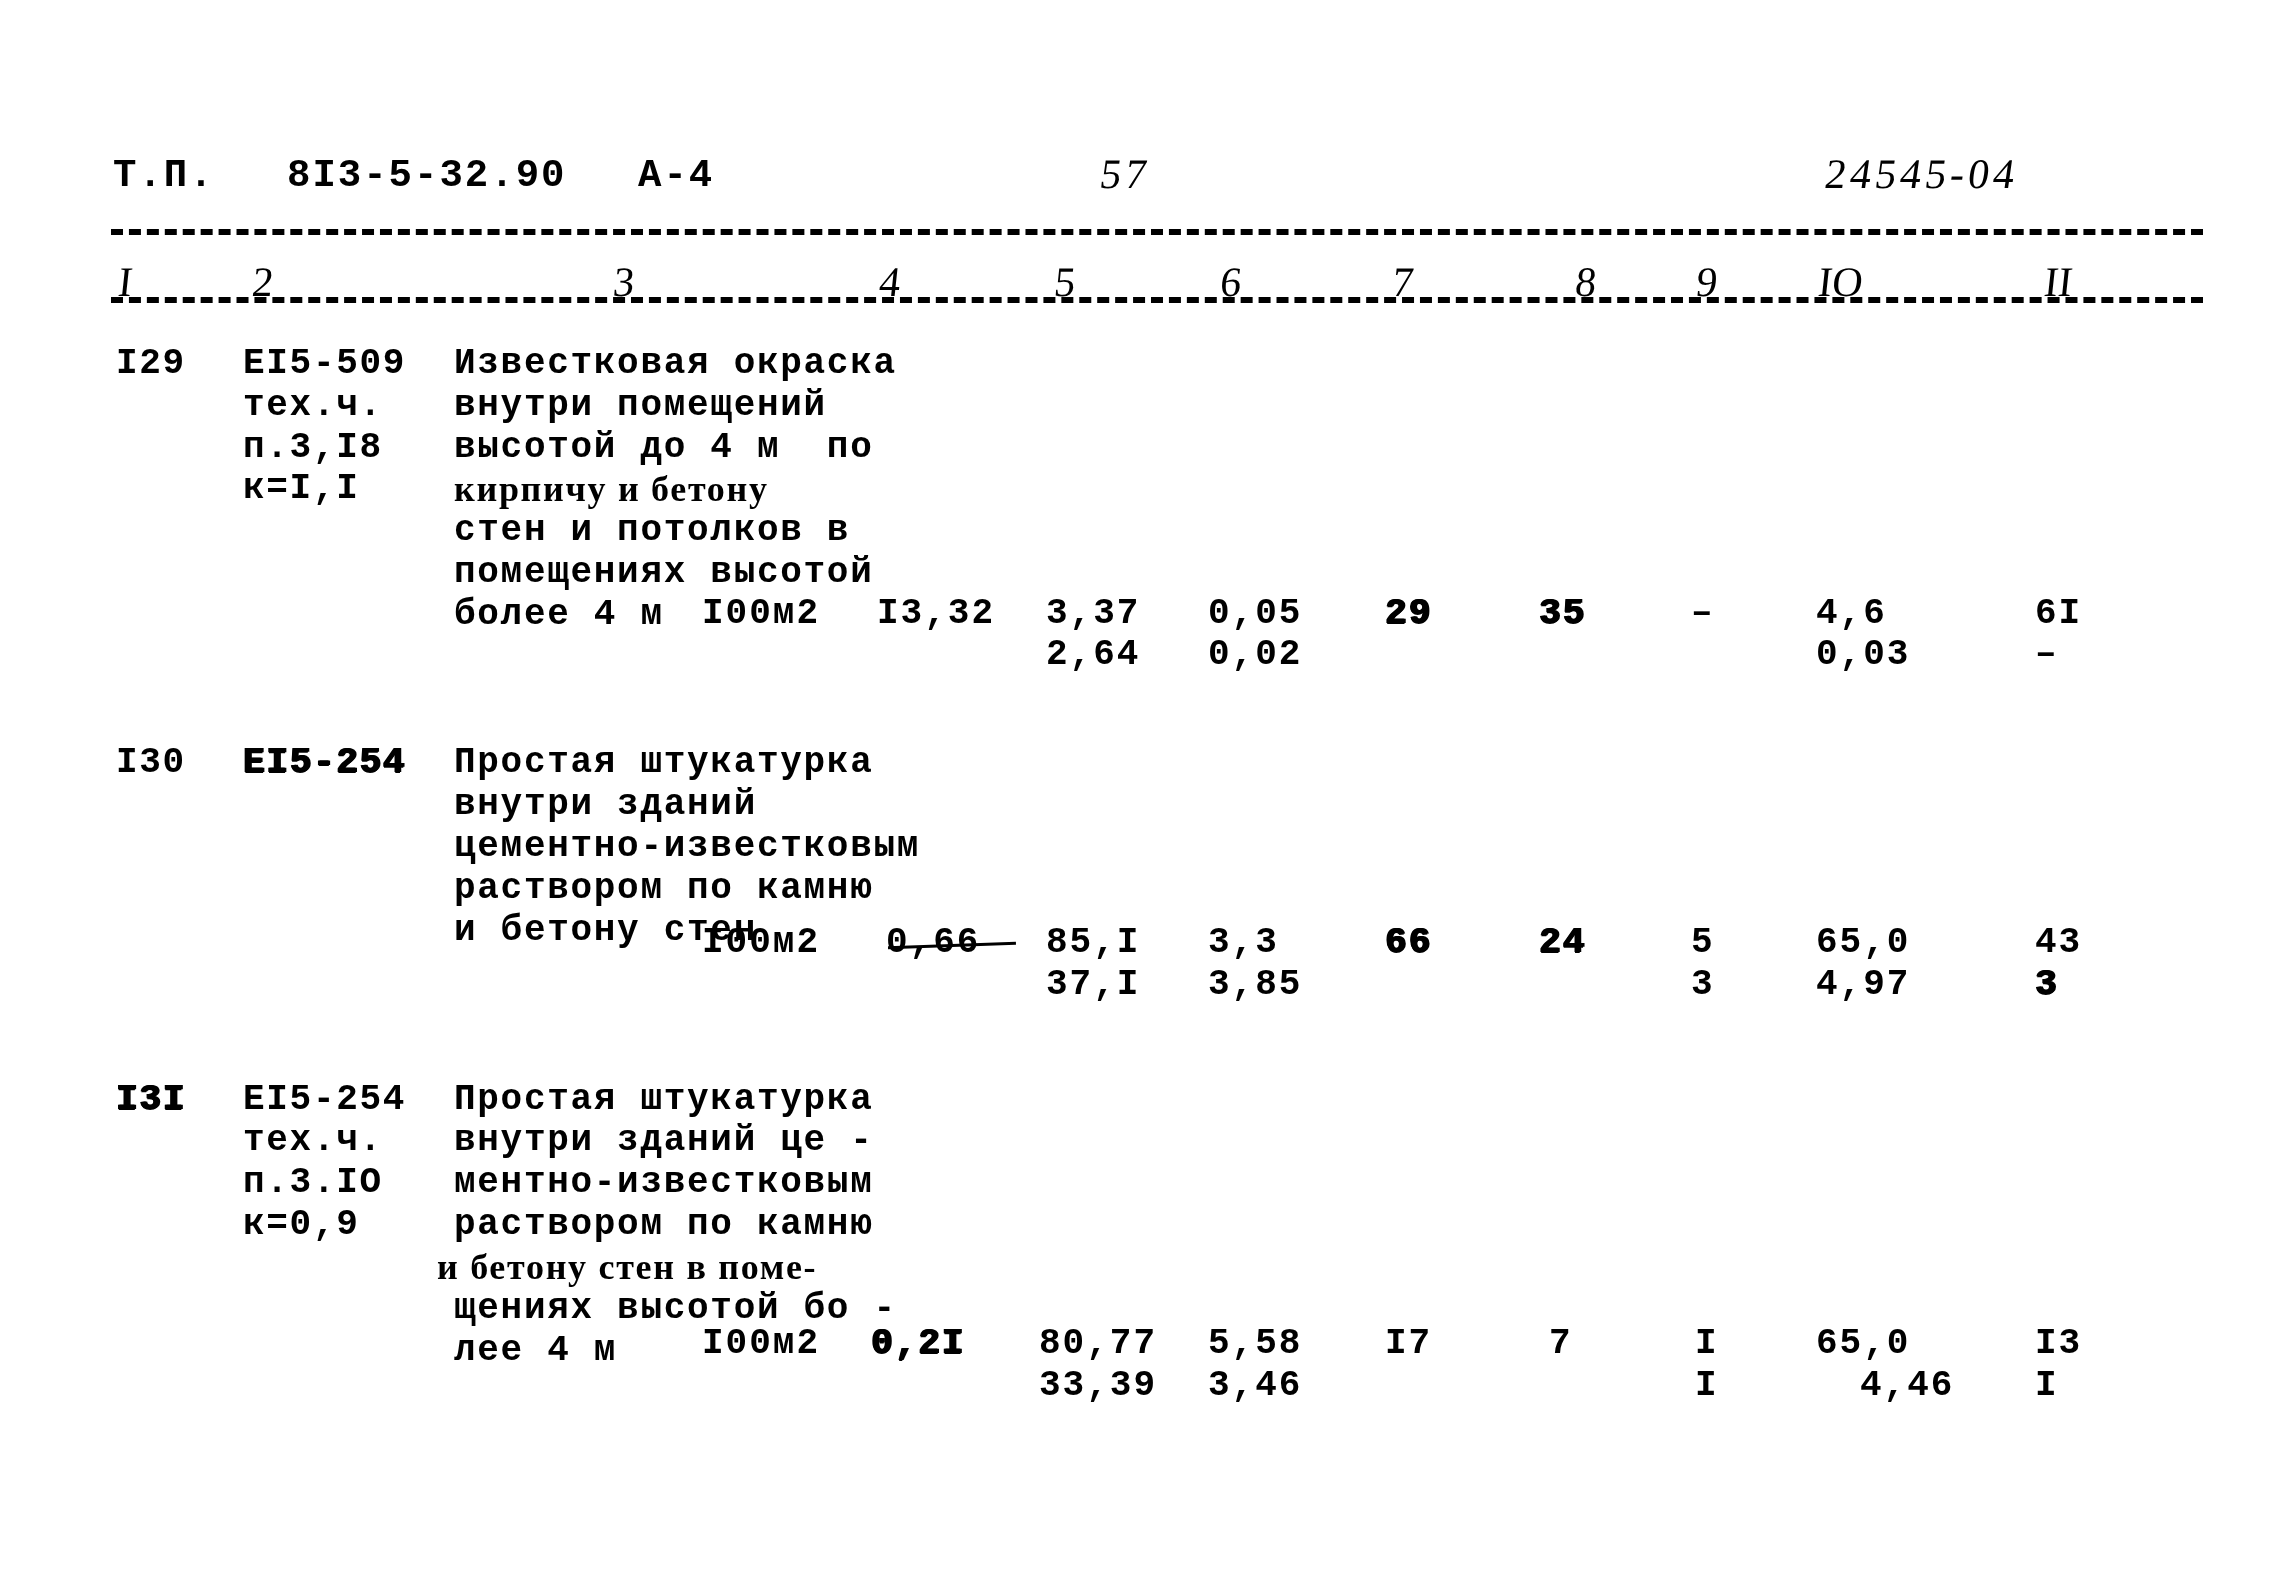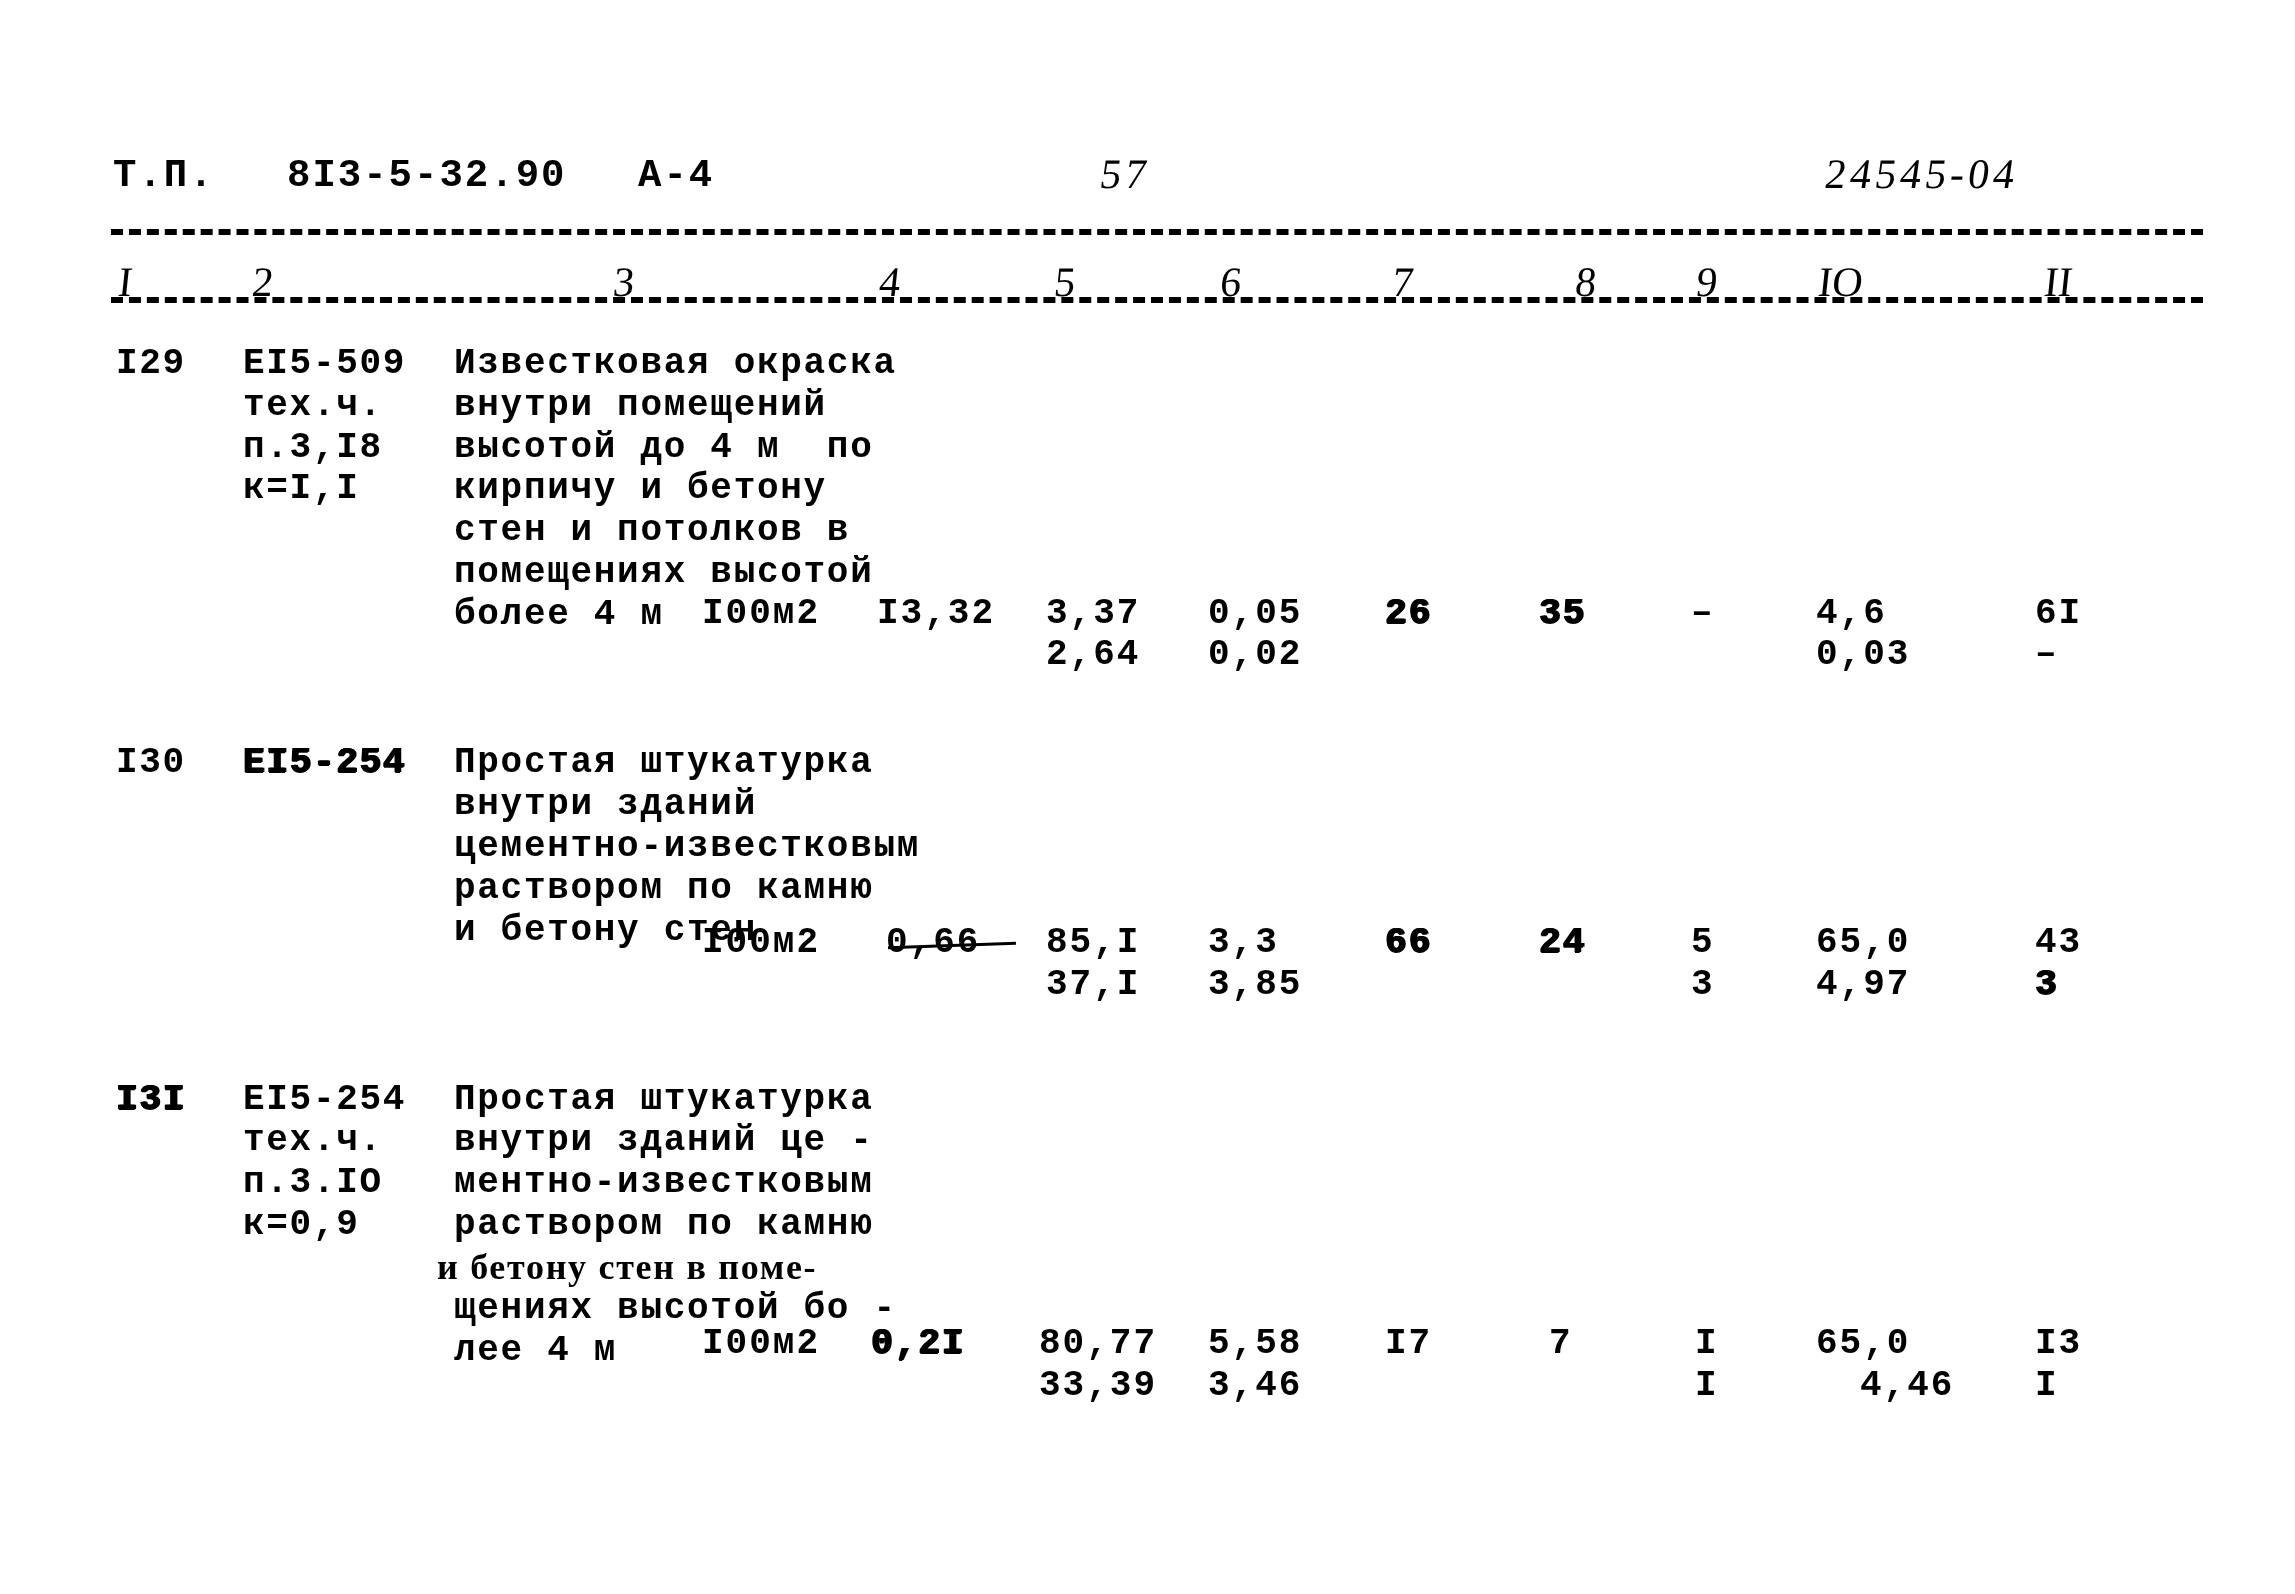--- a/index.html
+++ b/index.html
@@ -114,36 +114,36 @@
 
     <div class="abs tw" style="left:243px; top:343px;">ЕI5-509</div>
 
     <div class="abs tw" style="left:243px; top:385px;">тех.ч.</div>
     <div class="abs tw" style="left:243px; top:427px;">п.3,I8</div>
     <div class="abs tw" style="left:243px; top:468px;">к=I,I</div>
 
     <div class="abs tw" style="left:454px; top:343px;">Известковая окраска</div>
     <div class="abs tw" style="left:454px; top:385px;">внутри помещений</div>
     <div class="abs tw" style="left:454px; top:427px;">высотой до 4 м  по</div>
-    <div class="abs tw" style="left:454px; top:468px;">кирпичу и бетону</div>
+    <div class="abs tw" style="left:454px; top:468px;font-family:Liberation Serif, serif;">кирпичу и бетону</div>
     <div class="abs tw" style="left:454px; top:510px;">стен и потолков в</div>
     <div class="abs tw" style="left:454px; top:552px;">помещениях высотой</div>
     <div class="abs tw" style="left:454px; top:594px;">более 4 м</div>
 
     <div class="abs tw num" style="left:702px; top:593px;">I00м2</div>
 
     <div class="abs tw num" style="left:877px; top:593px;">I3,32</div>
 
     <div class="abs tw num" style="left:1046px; top:593px;">3,37</div>
     <div class="abs tw num" style="left:1046px; top:634px;">2,64</div>
 
     <div class="abs tw num" style="left:1208px; top:593px;">0,05</div>
     <div class="abs tw num" style="left:1208px; top:634px;">0,02</div>
 
-    <div class="abs tw num ovl" style="left:1385px; top:593px;">26</div>
+    <div class="abs tw num ovl" style="left:1385px; top:593px;">29</div>
 
     <div class="abs tw num ovl" style="left:1539px; top:593px;">35</div>
 
     <div class="abs tw num" style="left:1691px; top:593px;">–</div>
 
     <div class="abs tw num" style="left:1816px; top:593px;">4,6</div>
     <div class="abs tw num" style="left:1816px; top:634px;">0,03</div>
 
     <div class="abs tw num" style="left:2035px; top:593px;">6I</div>
     <div class="abs tw num" style="left:2035px; top:634px;">–</div>

